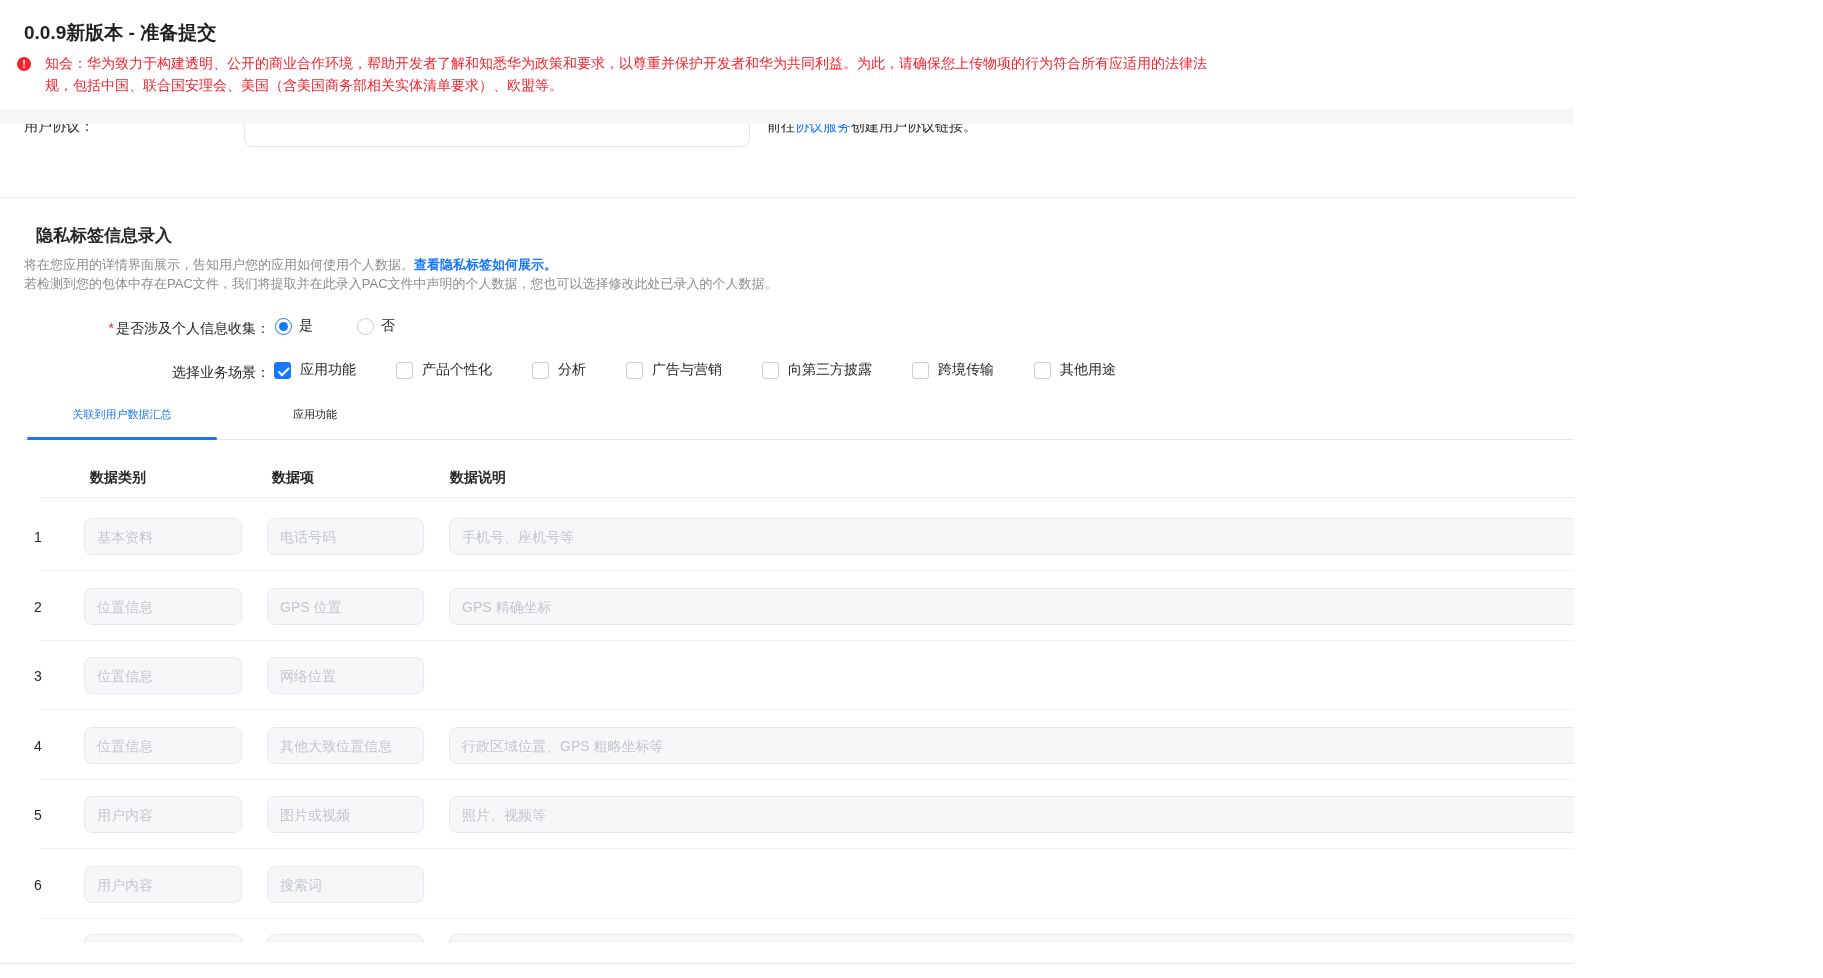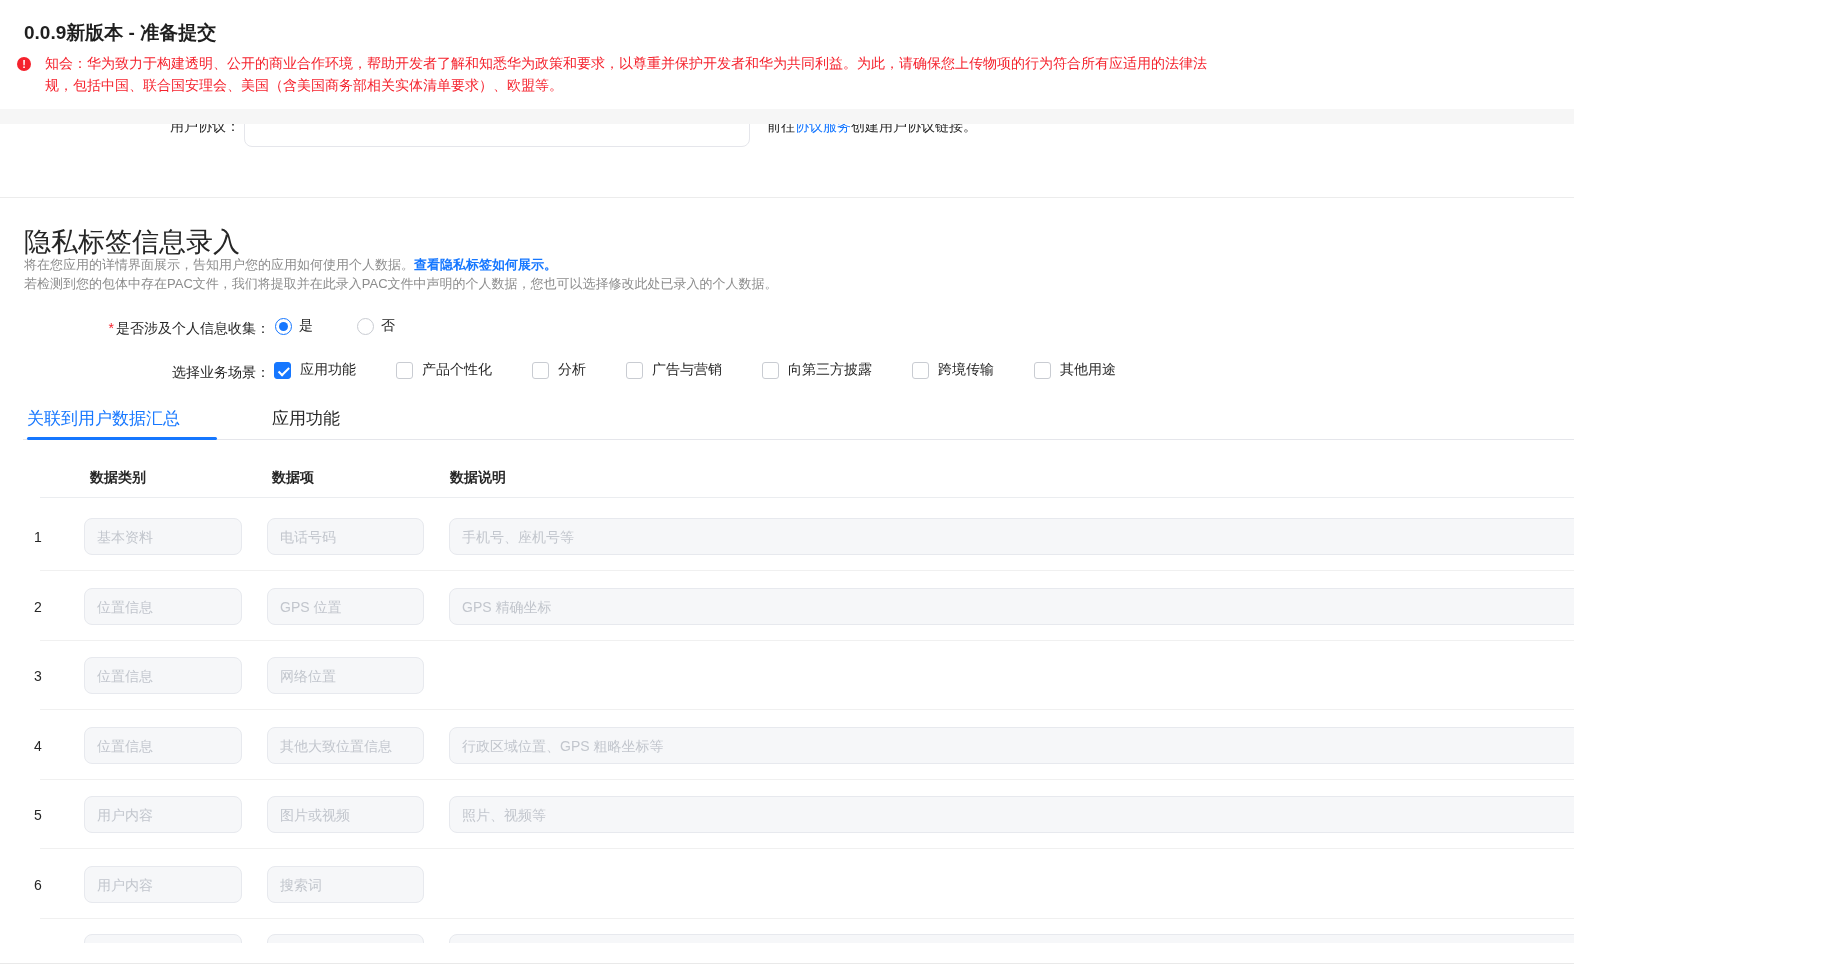--- a/index.html
+++ b/index.html
@@ -18,31 +18,31 @@
   .btn { position:absolute; top:43px; height:33px; border:none; border-radius:4px; color:#fff;
          font-size:14px; font-family:inherit; cursor:pointer; }
   .btn-save { left:1578px; width:98px; background:#ec4899; }
   .btn-submit { left:1694px; width:98px; background:#1677ff; }
 
   
   .gray-band { position:absolute; left:0; top:109px; width:1823px; height:15px; background:#f6f6f6; }
 
   
   .agreement-area { position:absolute; left:0; top:124px; width:1823px; height:70px; overflow:hidden; }
-  .agreement-label { position:absolute; left:24px; top:-8px; width:216px; text-align:right;
+  .agreement-label { position:absolute; left:24px; top:-8px; width:216px; 
                      font-size:14px; line-height:20px; color:#262626; }
   .agreement-select { position:absolute; left:244px; top:-18px; width:506px; height:41px;
                       background:#fff; border:1px solid #e5e6eb; border-radius:8px; }
   .agreement-hint { position:absolute; left:767px; top:-8px; font-size:14px; line-height:20px;
                     color:#262626; white-space:nowrap; }
   .link { color:#1677ff; text-decoration:none; cursor:pointer; }
   .section-divider { position:absolute; left:0; top:197px; width:1823px; height:1px; background:#ececec; }
 
   
-  .privacy-title { position:absolute; left:24px; top:224px; font-size:27px; font-weight:400; color:#262626; }
+  .privacy-title { position:absolute; left:36px; top:224px; font-size:17px; font-weight:700; color:#262626; }
   .privacy-desc { position:absolute; left:24px; font-size:13px; line-height:18px; color:#8c8c8c; white-space:nowrap; }
   .desc-1 { top:256px; }
   .desc-2 { top:275px; }
   .desc-link { font-weight:700; }
 
   .q-label { position:absolute; left:24px; width:246px; text-align:right; font-size:14px;
              line-height:18px; color:#262626; }
   .asterisk { color:#f5222d; margin-right:2px; }
   .collect-label { top:319px; }
   .scene-label { top:363px; }
@@ -57,21 +57,21 @@
 
   .checkbox-row { position:absolute; left:274px; top:361px; display:flex; gap:40px; }
   .cb-opt { display:flex; align-items:center; gap:9px; cursor:pointer; }
   .checkbox { width:17px; height:17px; border:1px solid #c9ccd2; border-radius:3px; background:#fff; position:relative; }
   .checkbox.checked { background:#1677ff; border-color:#1677ff; }
   .checkbox.checked::after { content:""; position:absolute; left:5.5px; top:2px; width:4px; height:8.5px;
                              border:solid #fff; border-width:0 2px 2px 0; transform:rotate(45deg); }
 
   
   .tabs-border { position:absolute; left:23px; top:439px; width:1781px; height:1px; background:#e5e6eb; }
-  .tab { position:absolute; top:407px; height:26px; font-size:17px; color:#262626; cursor:pointer; }
+  .tab { position:absolute; top:407px; height:26px; font-size:11px; color:#262626; text-align:center; cursor:pointer; }
   .tab-1 { left:27px; width:190px; }
   .tab-2 { left:272px; width:86px; }
   .tab.active { color:#1677ff; }
   .tab-underline { position:absolute; left:27px; top:437px; width:190px; height:3px; background:#1677ff; border-radius:2px; }
 
   
   .col-header { position:absolute; top:469px; font-size:14px; font-weight:700; color:#262626; }
   .col-h-1 { left:90px; } .col-h-2 { left:272px; } .col-h-3 { left:450px; }
   .header-border { position:absolute; left:40px; top:497px; width:1750px; height:1px; background:#ebedf0; }
 

